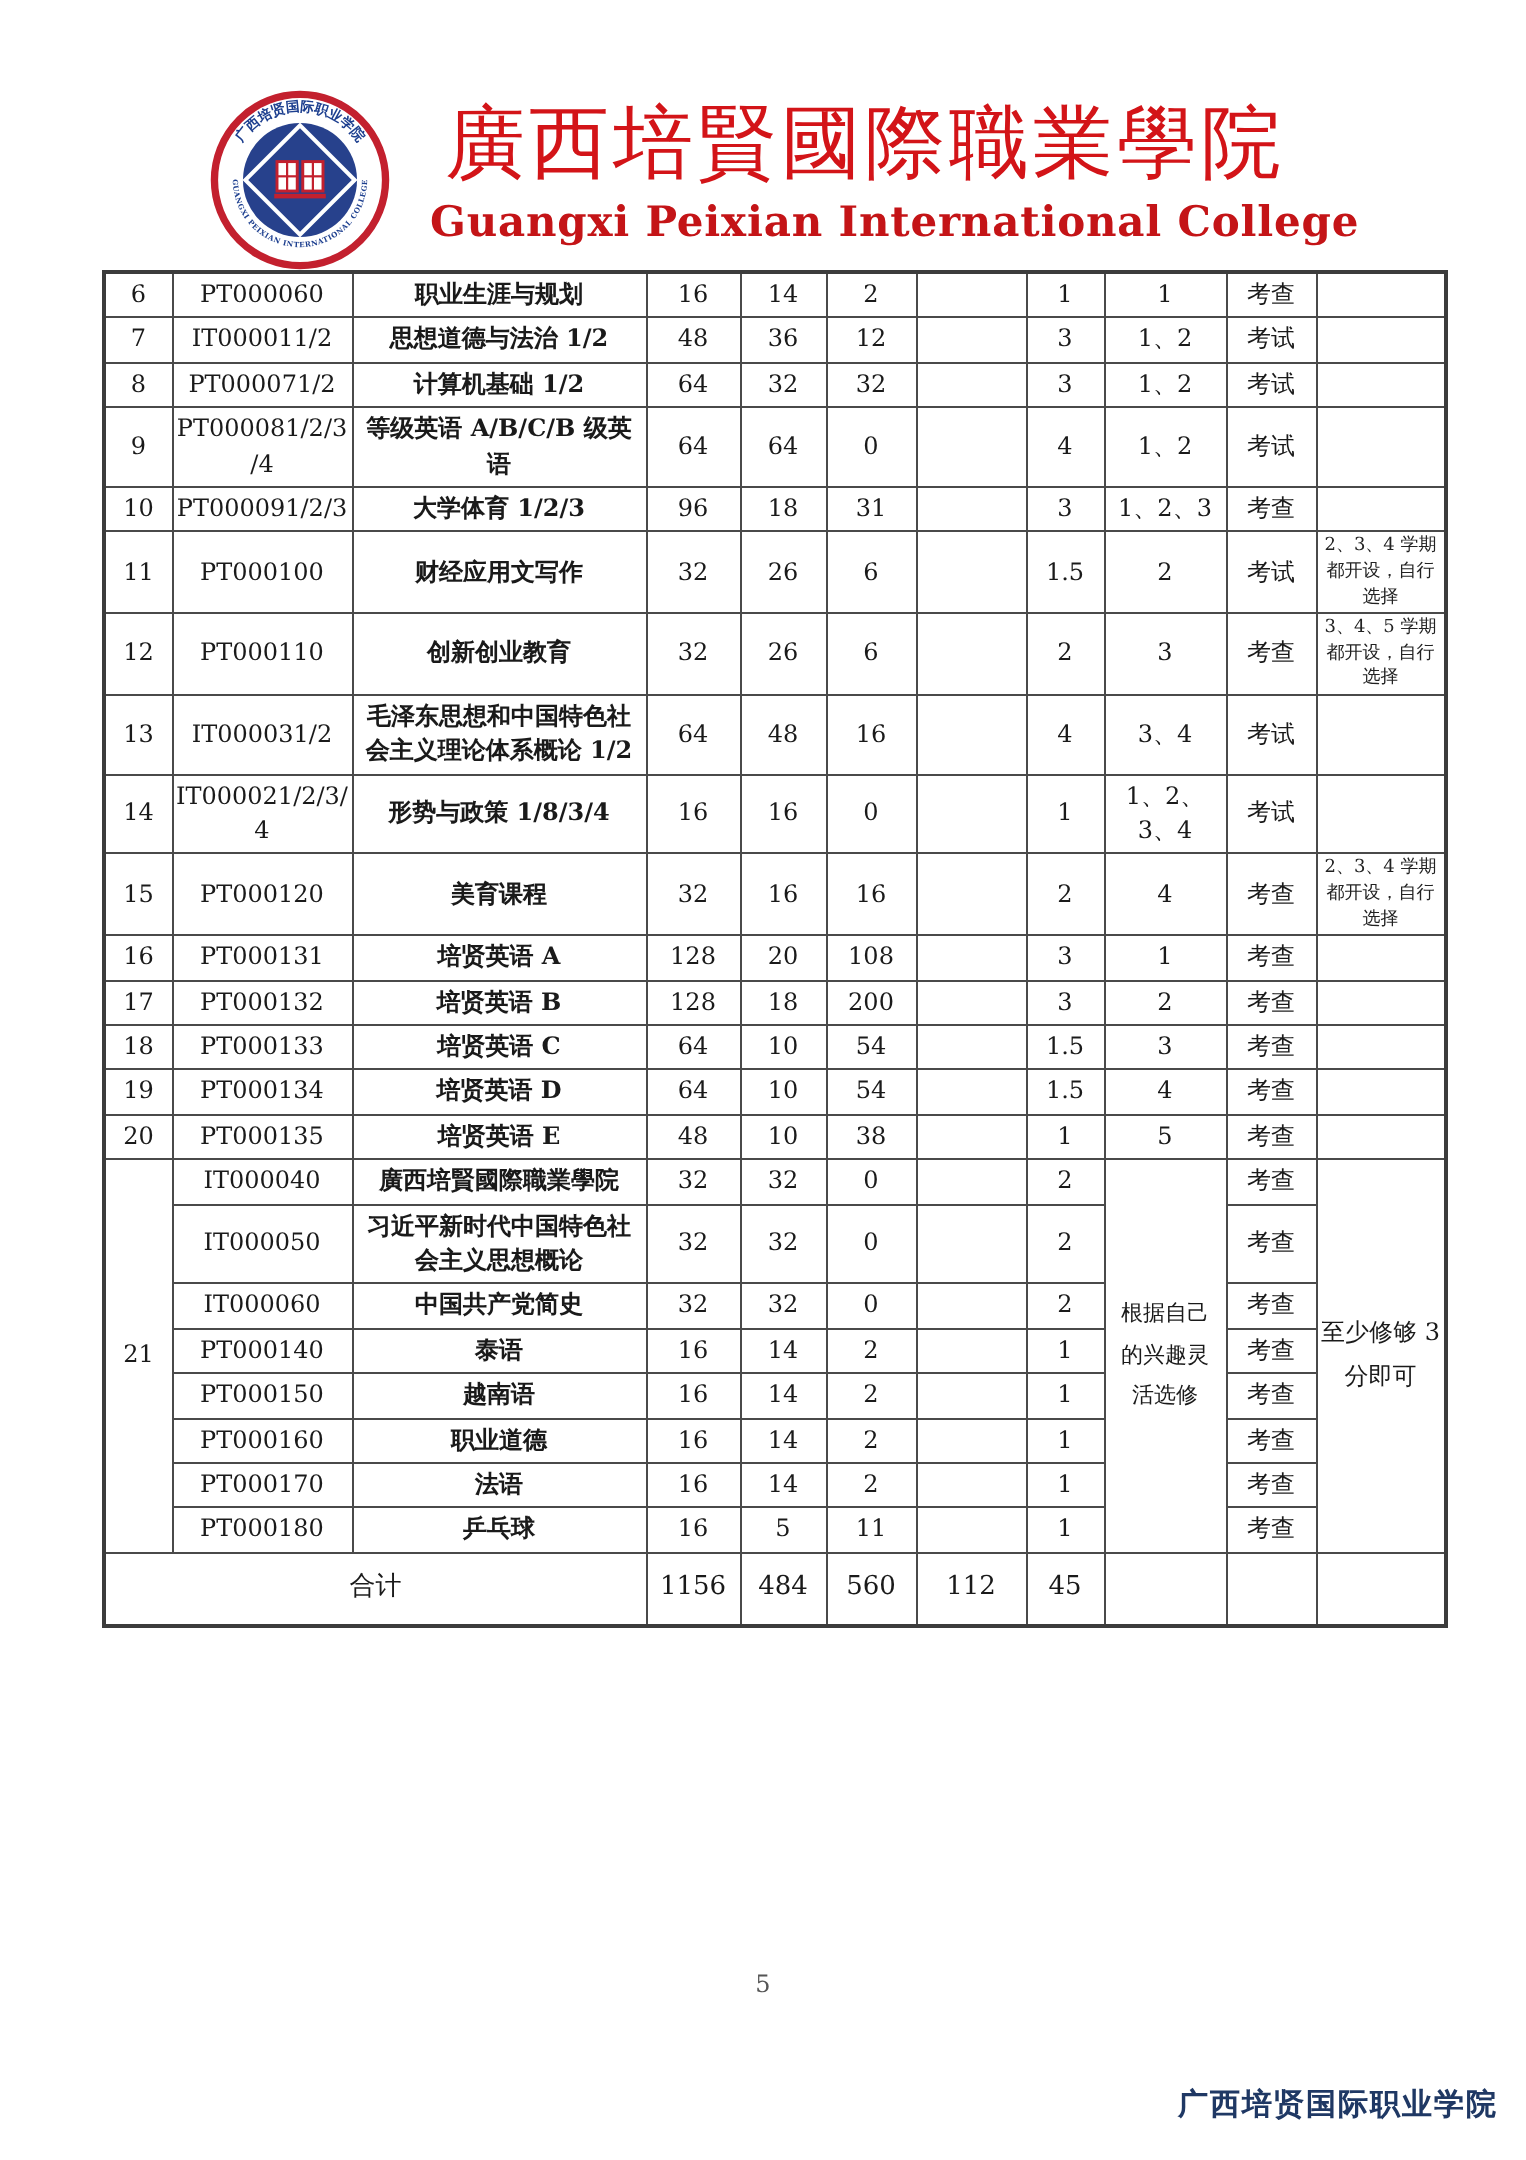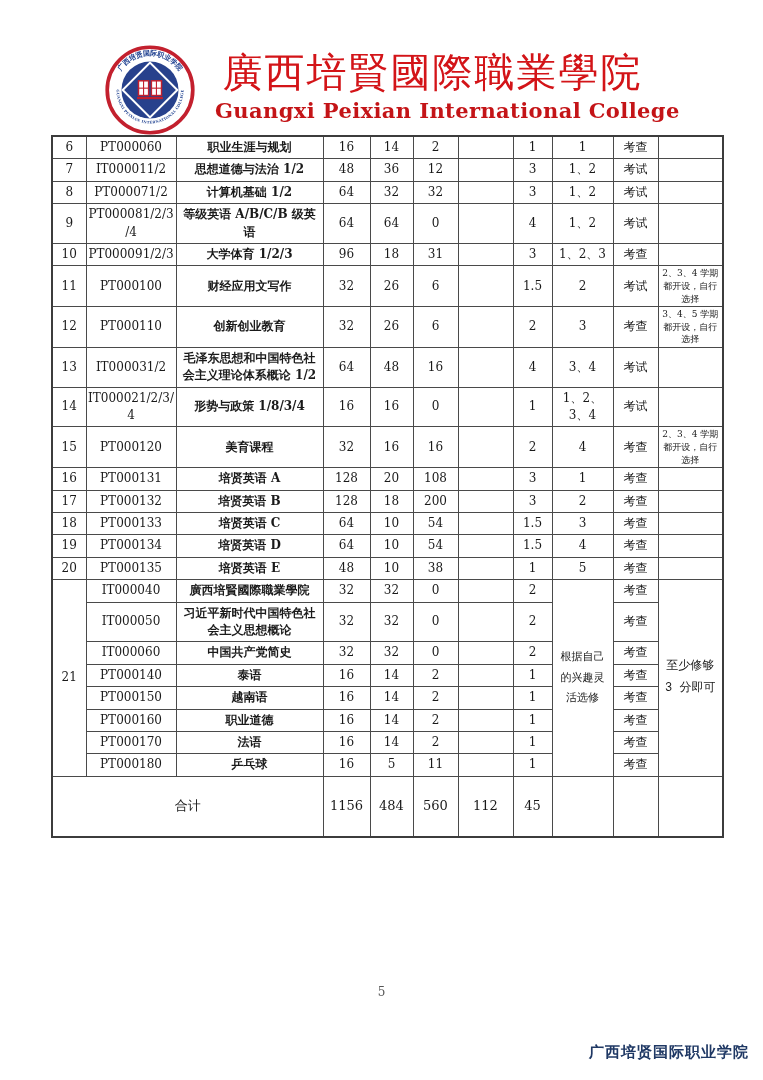--- a/index.html
+++ b/index.html
@@ -27,22 +27,22 @@
     border-collapse:collapse; table-layout:fixed;
     font-size:12px; color:#1a1a1a; border:2px solid #3c3c3c;
   }
   .doc-table td {
     border:1px solid #4a4a4a; text-align:center; vertical-align:middle;
     padding:2px 1px; line-height:1.45; word-break:break-word; overflow:hidden;
   }
   .doc-table td.name-cell { padding:2px 3px;font-weight:bold; }
   .doc-table td.note-cell-small { font-size:9px; line-height:1.4; padding:1px; color:#222; }
   .doc-table td.interest-cell { padding:2px 6px; font-size:11px; line-height:1.9; }
-  .doc-table td.side-note-cell { font-size:12px; line-height:1.8;font-family:Liberation Mono, monospace; }
-  .doc-table tr.total-row td { padding:20px 2px; font-size:13px; }
+  .doc-table td.side-note-cell { font-size:12px; line-height:1.8; }
+  .doc-table tr.total-row td { padding:8px 2px; font-size:13px; }
 
   
   .page-number {
     position:absolute; left:0; top:985px; width:763px; text-align:center;
     font-size:12px; color:#555555;
   }
   .footer-school {
     position:absolute; right:14px; top:1043px;
     font-family:"DejaVu Sans","Liberation Sans",sans-serif;
     font-size:15px; font-weight:700; color:#1f3864; letter-spacing:1px;

